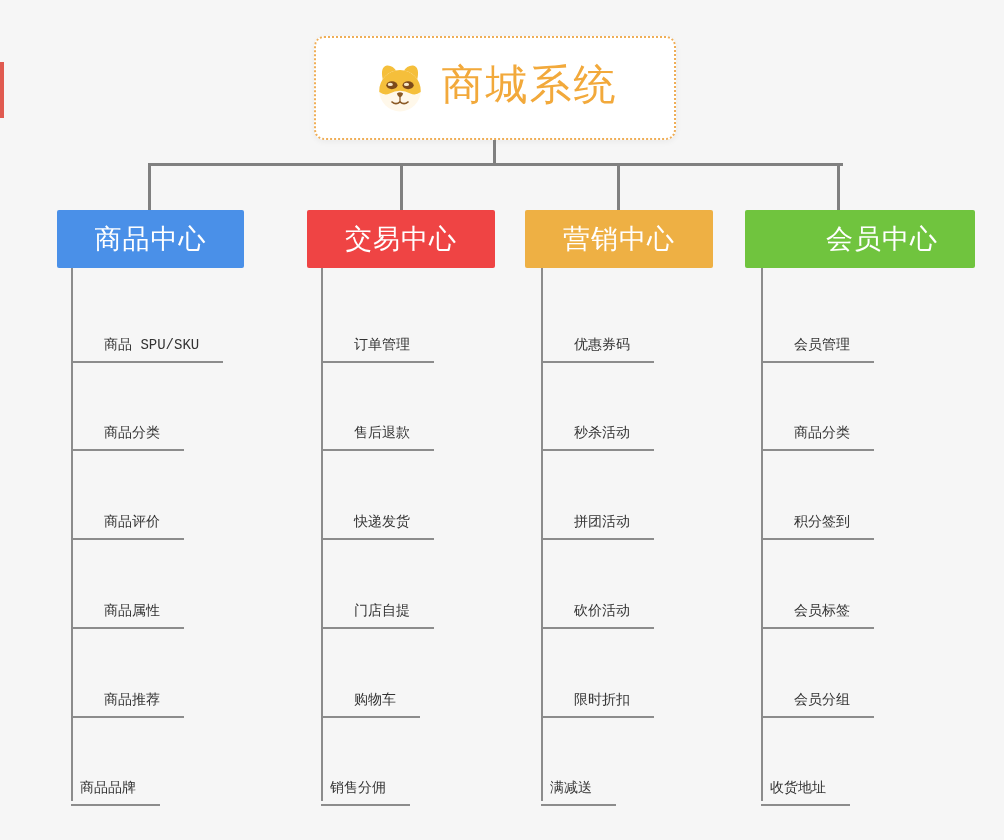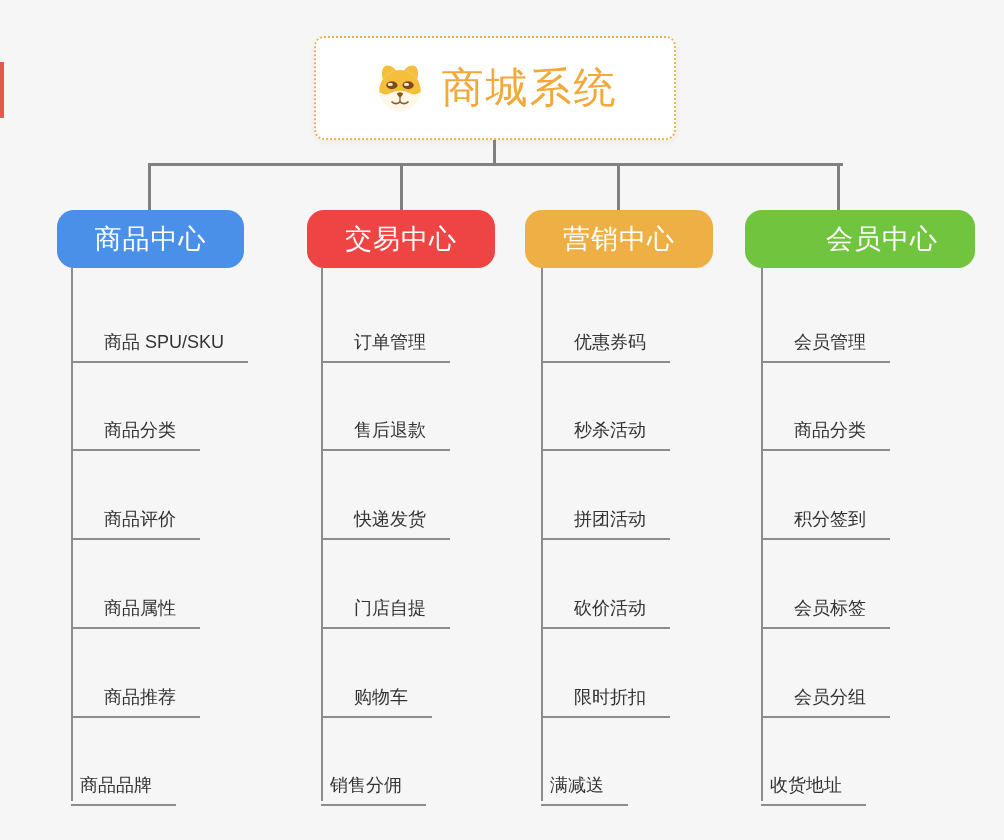--- a/index.html
+++ b/index.html
@@ -1,21 +1,21 @@
 <!DOCTYPE html>
 <html><head>
 <meta charset="utf-8">
 <style>
   html,body{margin:0;padding:0;}
   .canvas{
     position:relative;
     width:1004px;height:840px;
     background:#f6f6f6;
     overflow:hidden;
-    font-family:Liberation Sans, sans-serif;
+    font-family:Liberation Mono, monospace;
   }
   
   .root-node{
     position:absolute;left:314px;top:36px;width:362px;height:104px;
     background:#ffffff;
     border:2px dotted #efae57;
     border-radius:10px;
     box-sizing:border-box;
     display:flex;align-items:center;justify-content:center;gap:15px;
     box-shadow:0 2px 6px rgba(0,0,0,0.05);
@@ -28,38 +28,38 @@
     line-height:1;
   }
   .doge{width:54px;height:54px;display:block;}
   
   .conn{position:absolute;background:#808080;}
   .conn.v{width:3px;}
   .conn.h{height:3px;}
   
   .branch-box{
     position:absolute;top:210px;height:58px;
-    border-radius:17px;
+    border-radius:2px;
     display:flex;align-items:center;justify-content:center;
     color:#ffffff;
     font-size:27px;
     letter-spacing:1px;
   }
   
   .spine{position:absolute;top:268px;height:533px;width:2px;background:#8c8c8c;}
   
   .leaf{
     position:absolute;
     height:46px;
     box-sizing:content-box;
     display:flex;align-items:flex-end;
     padding:0 24px 7px 33px;
     border-bottom:2px solid #8c8c8c;
     width:max-content;
-    font-size:18px;
+    font-size:14px;
     color:#333333;
     white-space:nowrap;
   }
   .c0{left:71px;} .c1{left:321px;} .c2{left:541px;} .c3{left:761px;}
   .r0{top:308px;} .r1{top:396px;} .r2{top:485px;}
   .r3{top:574px;text-align:center;} .r4{top:663px;} .r5{top:751px;padding-left:9px;}
   
   .edge-artifact{position:absolute;left:0;top:62px;width:4px;height:56px;background:#e05a50;}
 </style>
 </head>

